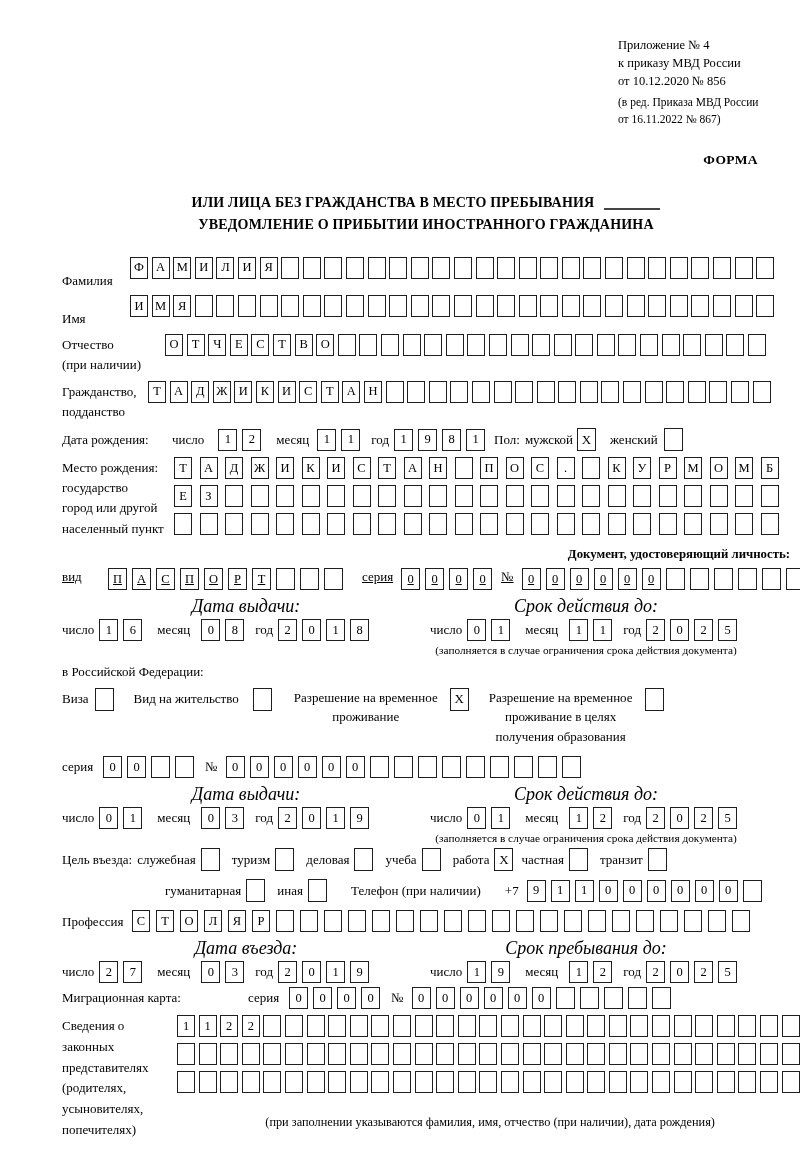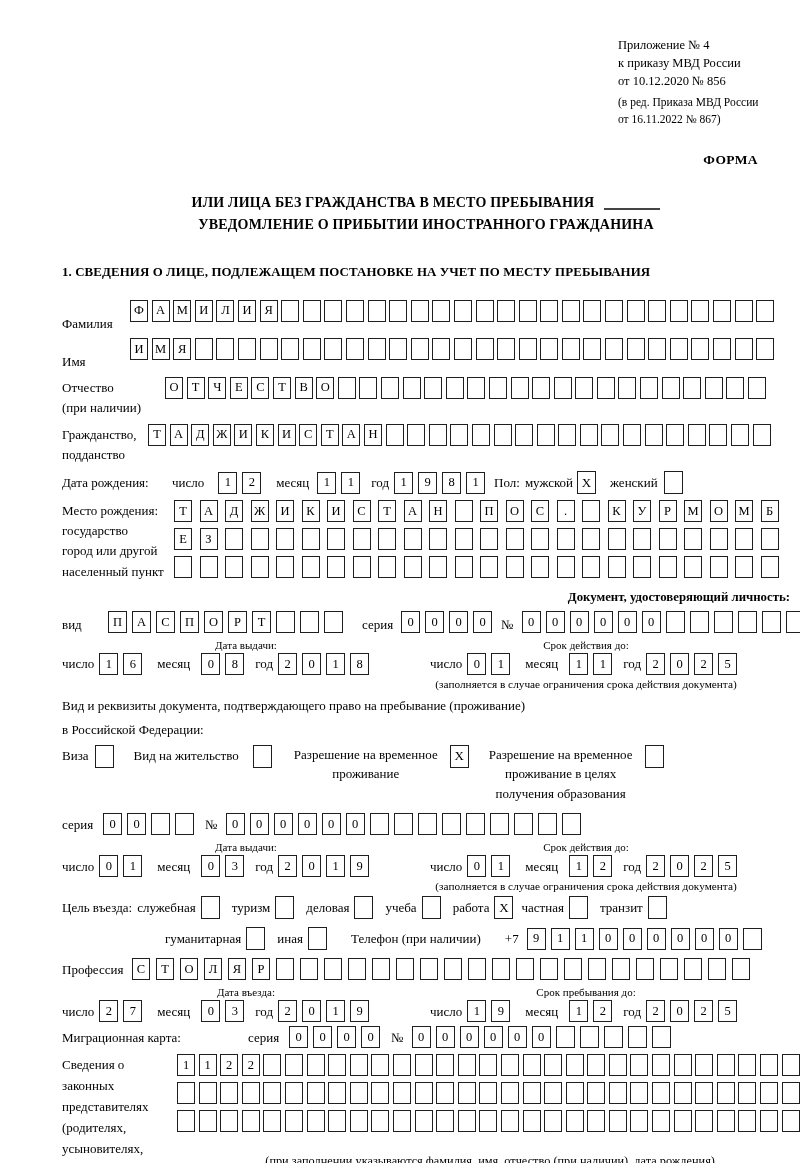--- a/index.html
+++ b/index.html
@@ -32,21 +32,21 @@
   .xw .cell{margin-right:7.5px;}
   .mid .cell{margin-right:6px;}
   .num .cell{width:19px;margin-right:5px;}
   .cb{box-sizing:border-box;flex:none;width:19px;height:23px;border:1.5px solid #1f1f1f;
       display:inline-flex;align-items:center;justify-content:center;font-size:13px;background:#fff;}
   .cells-col .cells{margin-bottom:6px;}
   .doc-heading{text-align:right;font-weight:bold;font-size:12.8px;margin:2px 0 6px 0;}
   .date-pair{display:flex;margin-bottom:4px;}
   .dp-left{width:368px;flex:none;}
   .dp-right{flex:none;}
-  .dp-heading{text-align:center;font-size:11px;margin-bottom:2px;}
+  .dp-heading{text-align:center;font-size:18px;margin-bottom:2px;font-style:italic;}
   .dline{display:flex;align-items:center;}
   .dline .lbl{padding-top:0;margin-right:5px;}
   .ml10{margin-left:10px;}.ml6{margin-left:6px;}
   .dp-note{font-size:11.3px;margin-top:3px;text-align:center;}
   .para{line-height:1.8;margin:2px 0 2px 0;}
   .permit-row{display:flex;align-items:flex-start;margin:4px 0 10px 0;}
   .permit-row .lbl{padding-top:2px;}
   .permit-row .cb{margin:0 6px;}
   .permit-text{flex:none;text-align:center;line-height:1.5;margin:0 6px;}
   .purpose{display:flex;align-items:center;margin-bottom:8px;}
@@ -70,21 +70,20 @@
     <div>(в ред. Приказа МВД России</div>
     <div>от 16.11.2022 № 867)</div>
   </div>
   <div class="forma">ФОРМА</div>
 
   <div class="title">
     <div><span>ИЛИ ЛИЦА БЕЗ ГРАЖДАНСТВА В МЕСТО ПРЕБЫВАНИЯ</span><span class="blank-line"></span></div>
     <div>УВЕДОМЛЕНИЕ О ПРИБЫТИИ ИНОСТРАННОГО ГРАЖДАНИНА</div>
   </div>
 
-  <div class="section-heading">1. СВЕДЕНИЯ О ЛИЦЕ, ПОДЛЕЖАЩЕМ ПОСТАНОВКЕ НА УЧЕТ ПО МЕСТУ ПРЕБЫВАНИЯ</div>
 
   <div class="form">
 
     <div class="row">
       <span class="lbl w68">Фамилия</span>
       <span class="cells">
           <span class="cell">Ф</span>
           <span class="cell">А</span>
           <span class="cell">М</span>
           <span class="cell">И</span>
@@ -338,21 +337,21 @@
             <span class="cell"></span>
             <span class="cell"></span>
             <span class="cell"></span>
             <span class="cell"></span>
           </div>
       </span>
     </div>
 
     <div class="doc-heading">Документ, удостоверяющий личность:</div>
 
-    <div class="row center-cells" style="align-items:flex-end;">
+    <div class="row center-cells" style="align-items:flex-start;text-decoration:underline;">
       <span class="lbl w34" style="padding-top:0;">вид</span>
       <span class="cells num" style="margin-left:12px;">
           <span class="cell">П</span>
           <span class="cell">А</span>
           <span class="cell">С</span>
           <span class="cell">П</span>
           <span class="cell">О</span>
           <span class="cell">Р</span>
           <span class="cell">Т</span>
           <span class="cell"></span>
@@ -425,21 +424,20 @@
               <span class="cell">0</span>
               <span class="cell">2</span>
               <span class="cell">5</span>
             </span>
         </div>
         <div class="dp-note">(заполняется в случае ограничения срока действия документа)</div>
       </div>
     </div>
 
     <div class="para">
-      <div>Вид и реквизиты документа, подтверждающего право на пребывание (проживание)</div>
       <div>в Российской Федерации:</div>
     </div>
 
     <div class="permit-row">
       <span class="lbl">Виза</span>
       <span class="cb" style="margin-right:20px;"></span>
       <span class="lbl">Вид на жительство</span>
       <span class="cb" style="margin-left:14px;margin-right:16px;"></span>
       <span class="permit-text">
         <div>Разрешение на временное</div>

